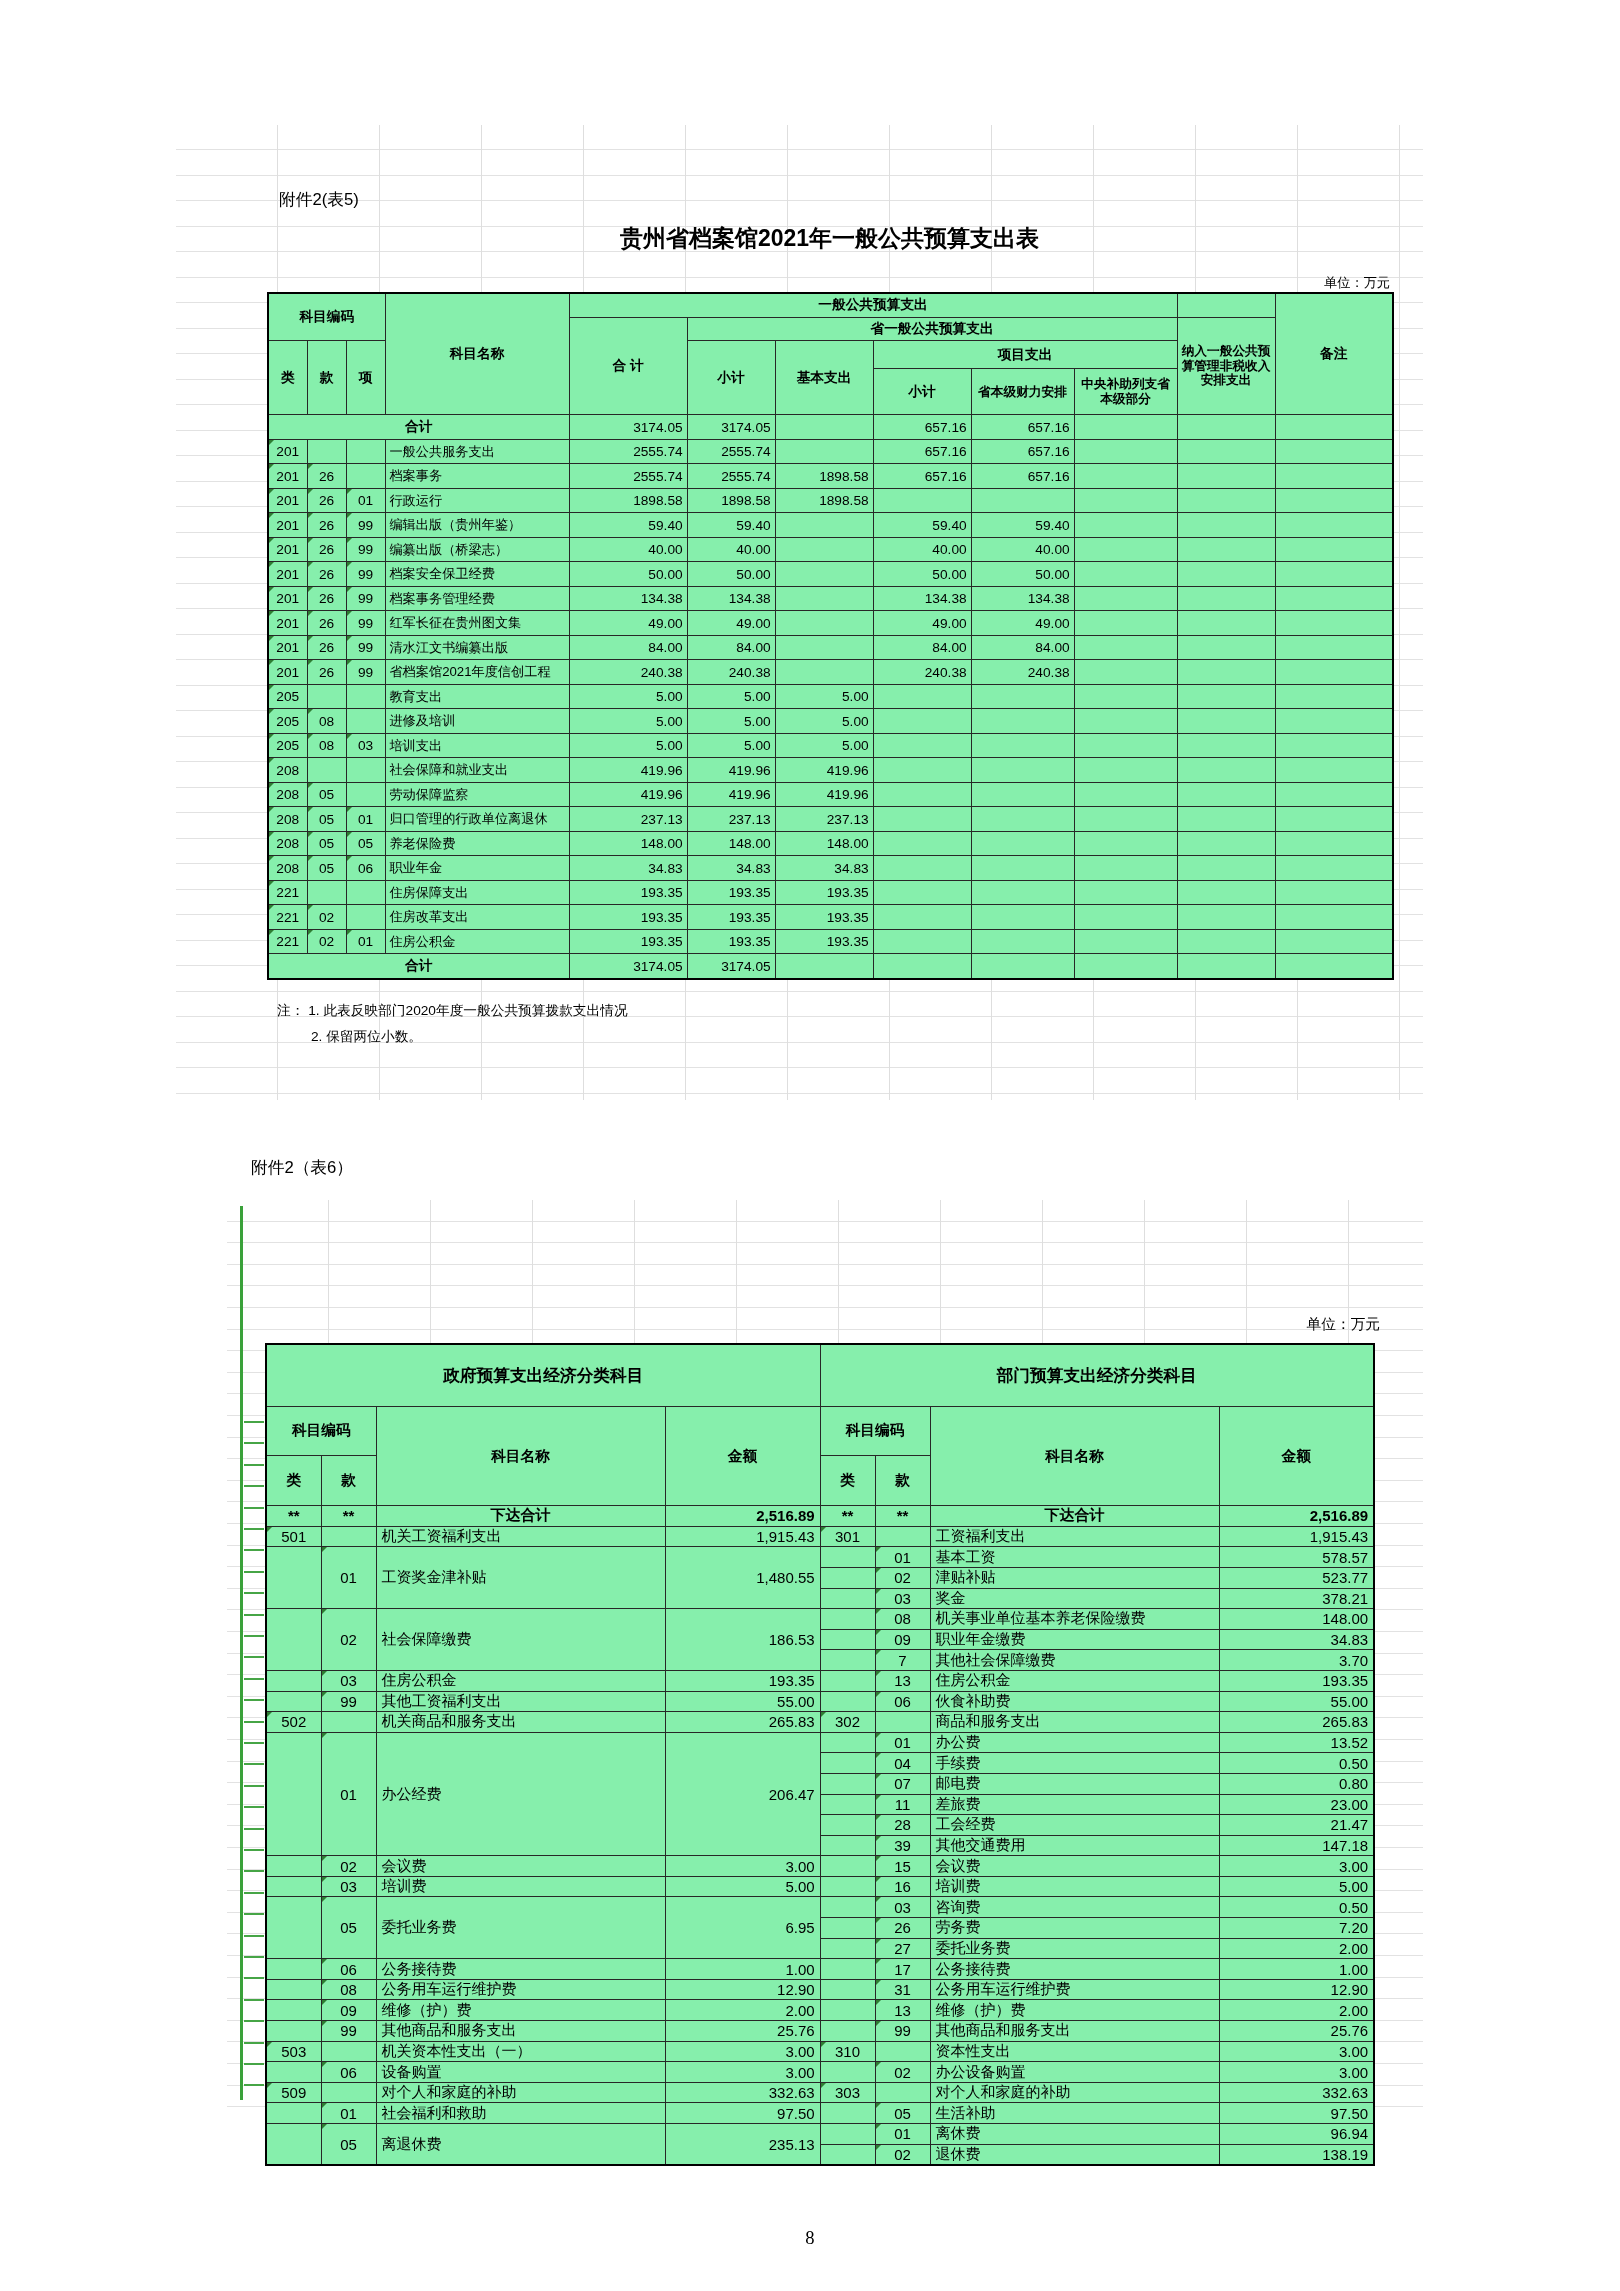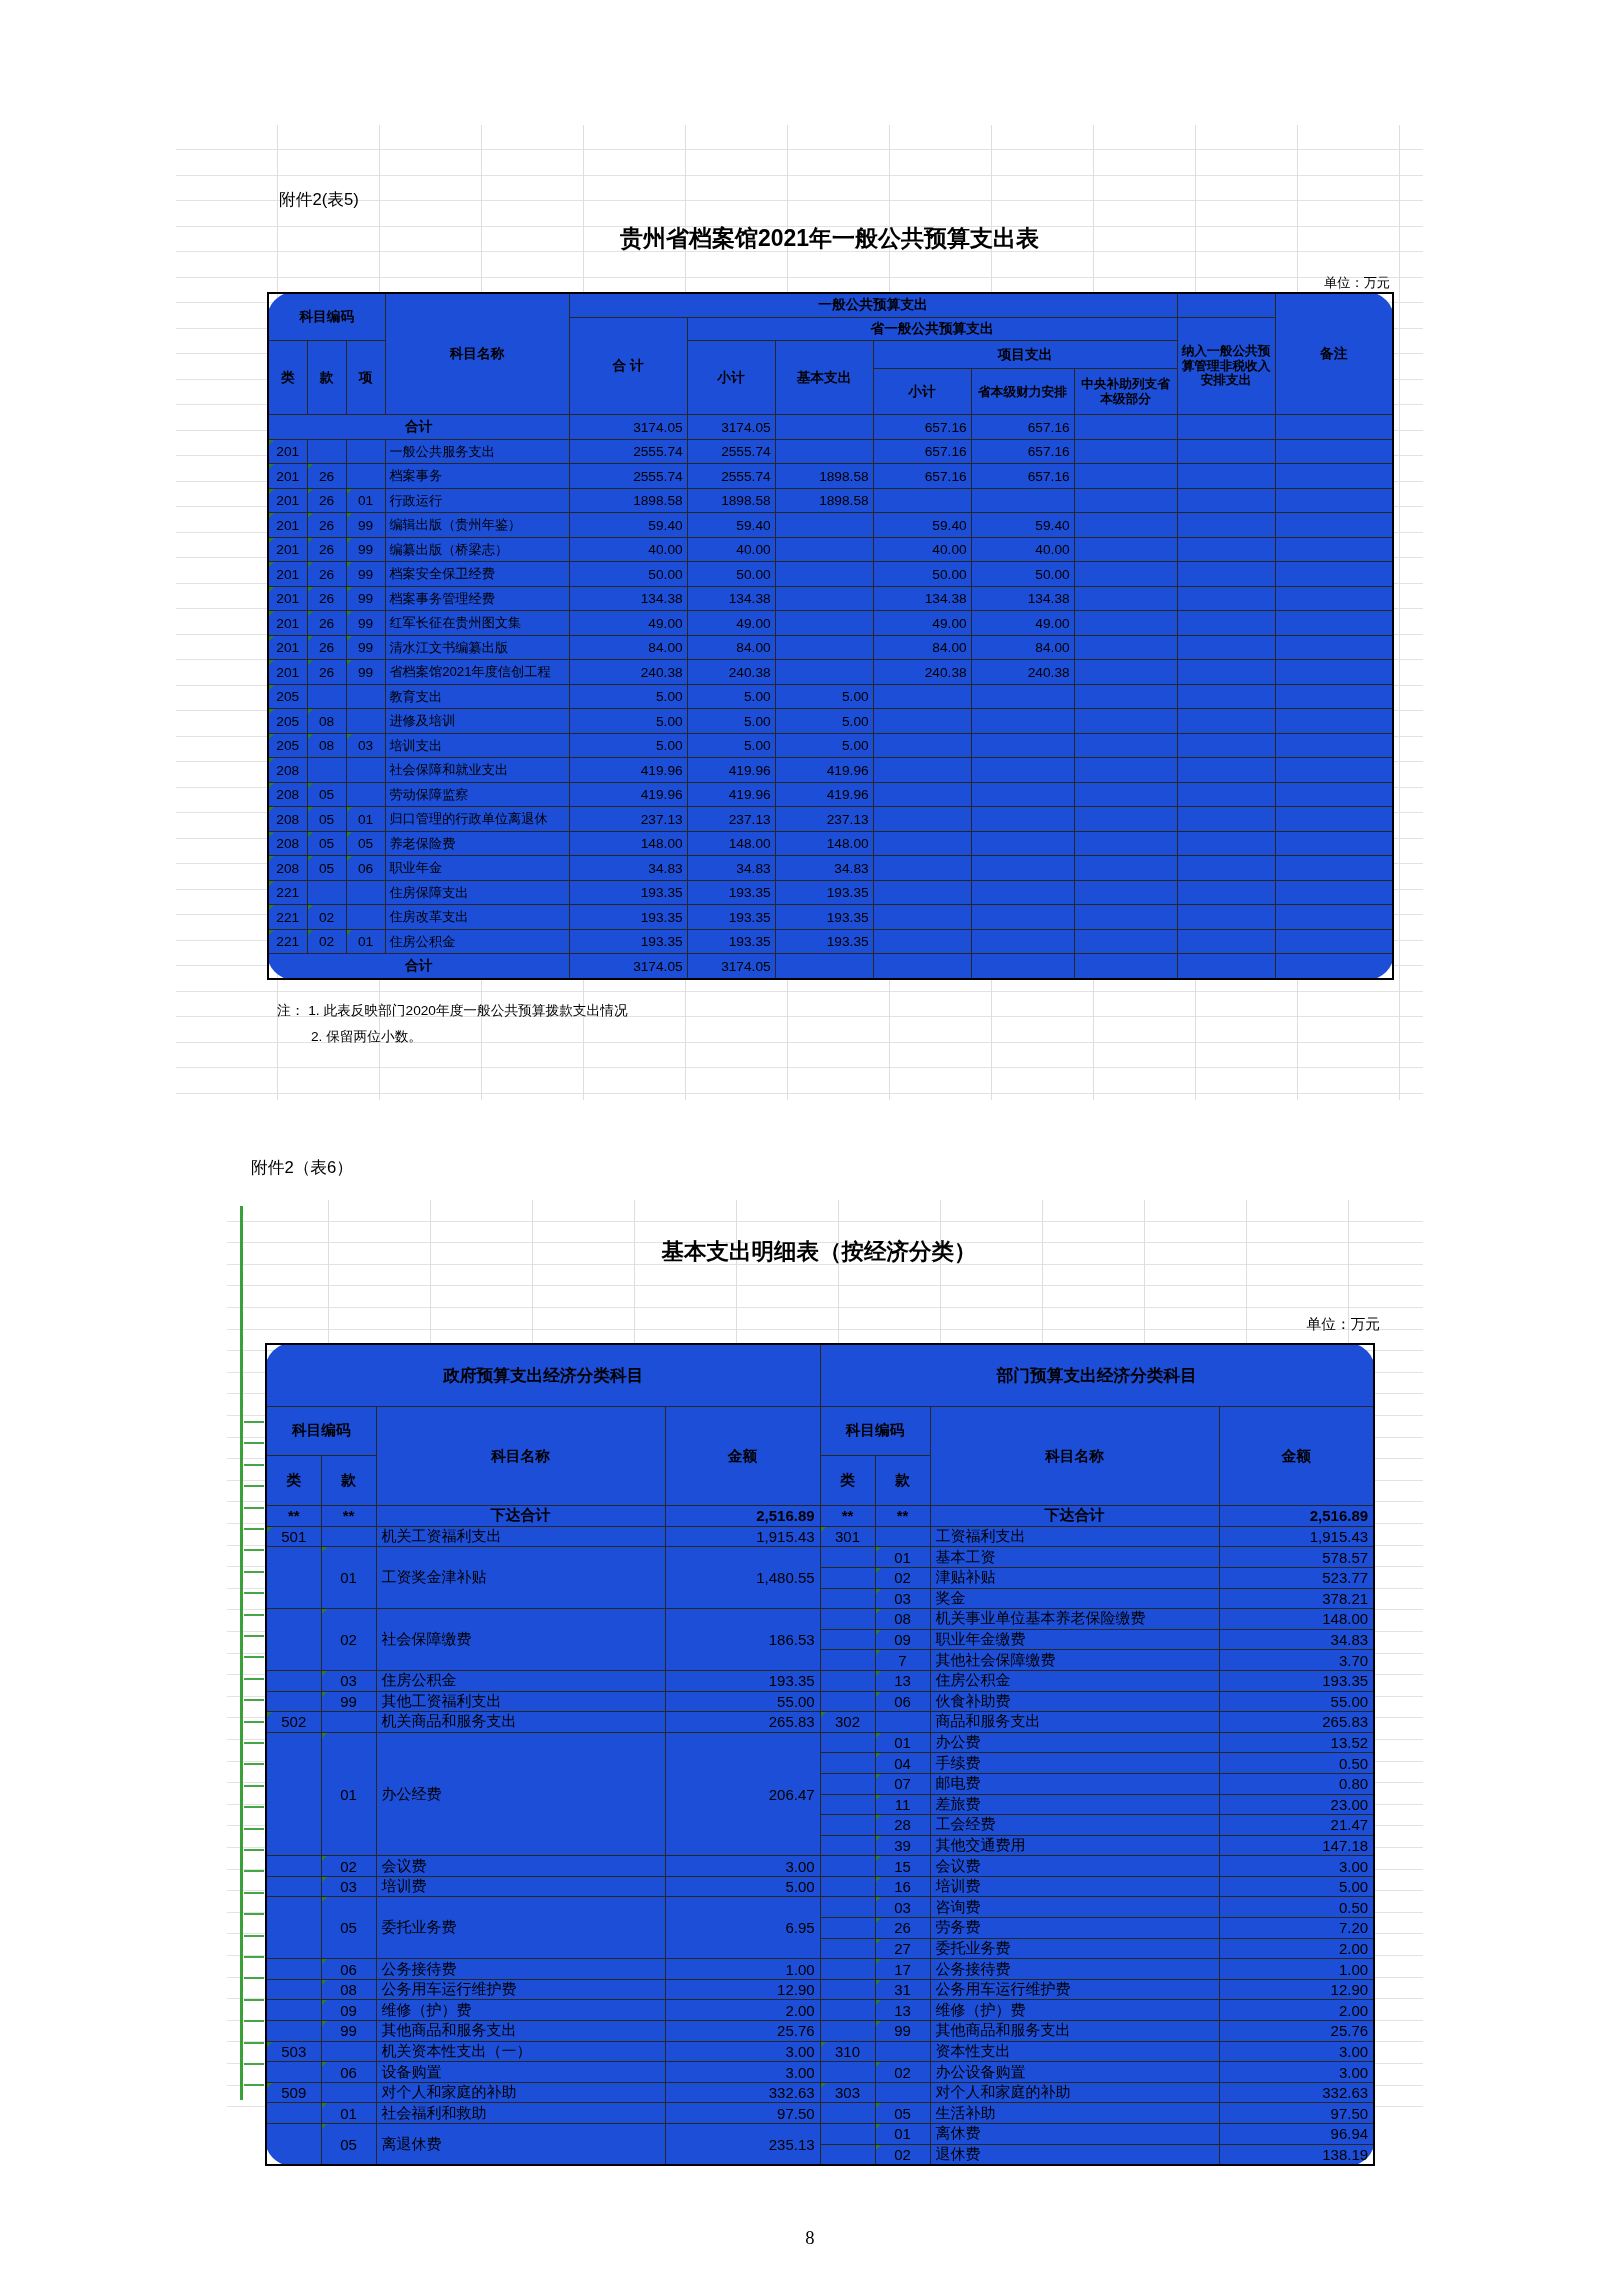--- a/index.html
+++ b/index.html
@@ -14,21 +14,21 @@
     background-image:
       repeating-linear-gradient(to right, transparent 0, transparent 101px, #dedede 101px, #dedede 102px),
       repeating-linear-gradient(to bottom, transparent 0, transparent 24.5px, #e2e2e2 24.5px, #e2e2e2 25.5px);
   }
   #gridbg1{left:176px;top:125px;width:1247px;height:975px;}
   #gridbg2{left:227px;top:1200px;width:1196px;height:926px;
     background-image:
       repeating-linear-gradient(to right, transparent 0, transparent 101px, #dedede 101px, #dedede 102px),
       repeating-linear-gradient(to bottom, transparent 0, transparent 20.6px, #e2e2e2 20.6px, #e2e2e2 21.6px);}
   .abs{position:absolute;z-index:2;}
-  table{border-collapse:collapse;table-layout:fixed;background:#1d4ed8;border-radius:27px;}
+  table{border-collapse:collapse;table-layout:fixed;background:#86efac;}
   th,td{overflow:hidden;white-space:nowrap;}
   
   .t5{border:2px solid #000;font-size:13.7px;}
   .t5 th,.t5 td{border:1px solid #272727;}
   .t5 th{font-weight:bold;text-align:center;padding:0 2px;font-size:13.7px;}
   .t5 thead tr:nth-child(1) th{height:22.5px;}
   .t5 thead tr:nth-child(2) th{height:22.5px;}
   .t5 thead tr:nth-child(3) th{height:27.4px;}
   .t5 thead tr:nth-child(4) th{height:45px;}
   .t5 th.wrap{white-space:normal;font-size:12.7px;line-height:14.7px;padding:0 2.9px;}
@@ -442,21 +442,20 @@
 <div class="abs notes" style="left:277px;top:1002px;">
   <span>注：</span>
   <span>1. 此表反映部门2020年度一般公共预算拨款支出情况</span>
 </div>
 <div class="abs notes" style="left:311px;top:1028px;">
   <span>2. 保留两位小数。</span>
 </div>
 
 <div class="abs attach" style="left:251px;top:1156px;">附件2（表6）</div>
 <div class="abs t6-title" style="left:265px;top:1237px;">
-  <div>基本支出明细表（按经济分类）</div>
 </div>
 <div class="abs unit" style="left:1176px;top:1315px;width:204px;font-size:14.7px;">单位：万元</div>
 
 <table class="t6 abs" style="left:265px;top:1343px;width:1108px;">
   <colgroup>
     <col style="width:55px">
       <col style="width:55px">
       <col style="width:289px">
       <col style="width:155px">
     <col style="width:55px">

